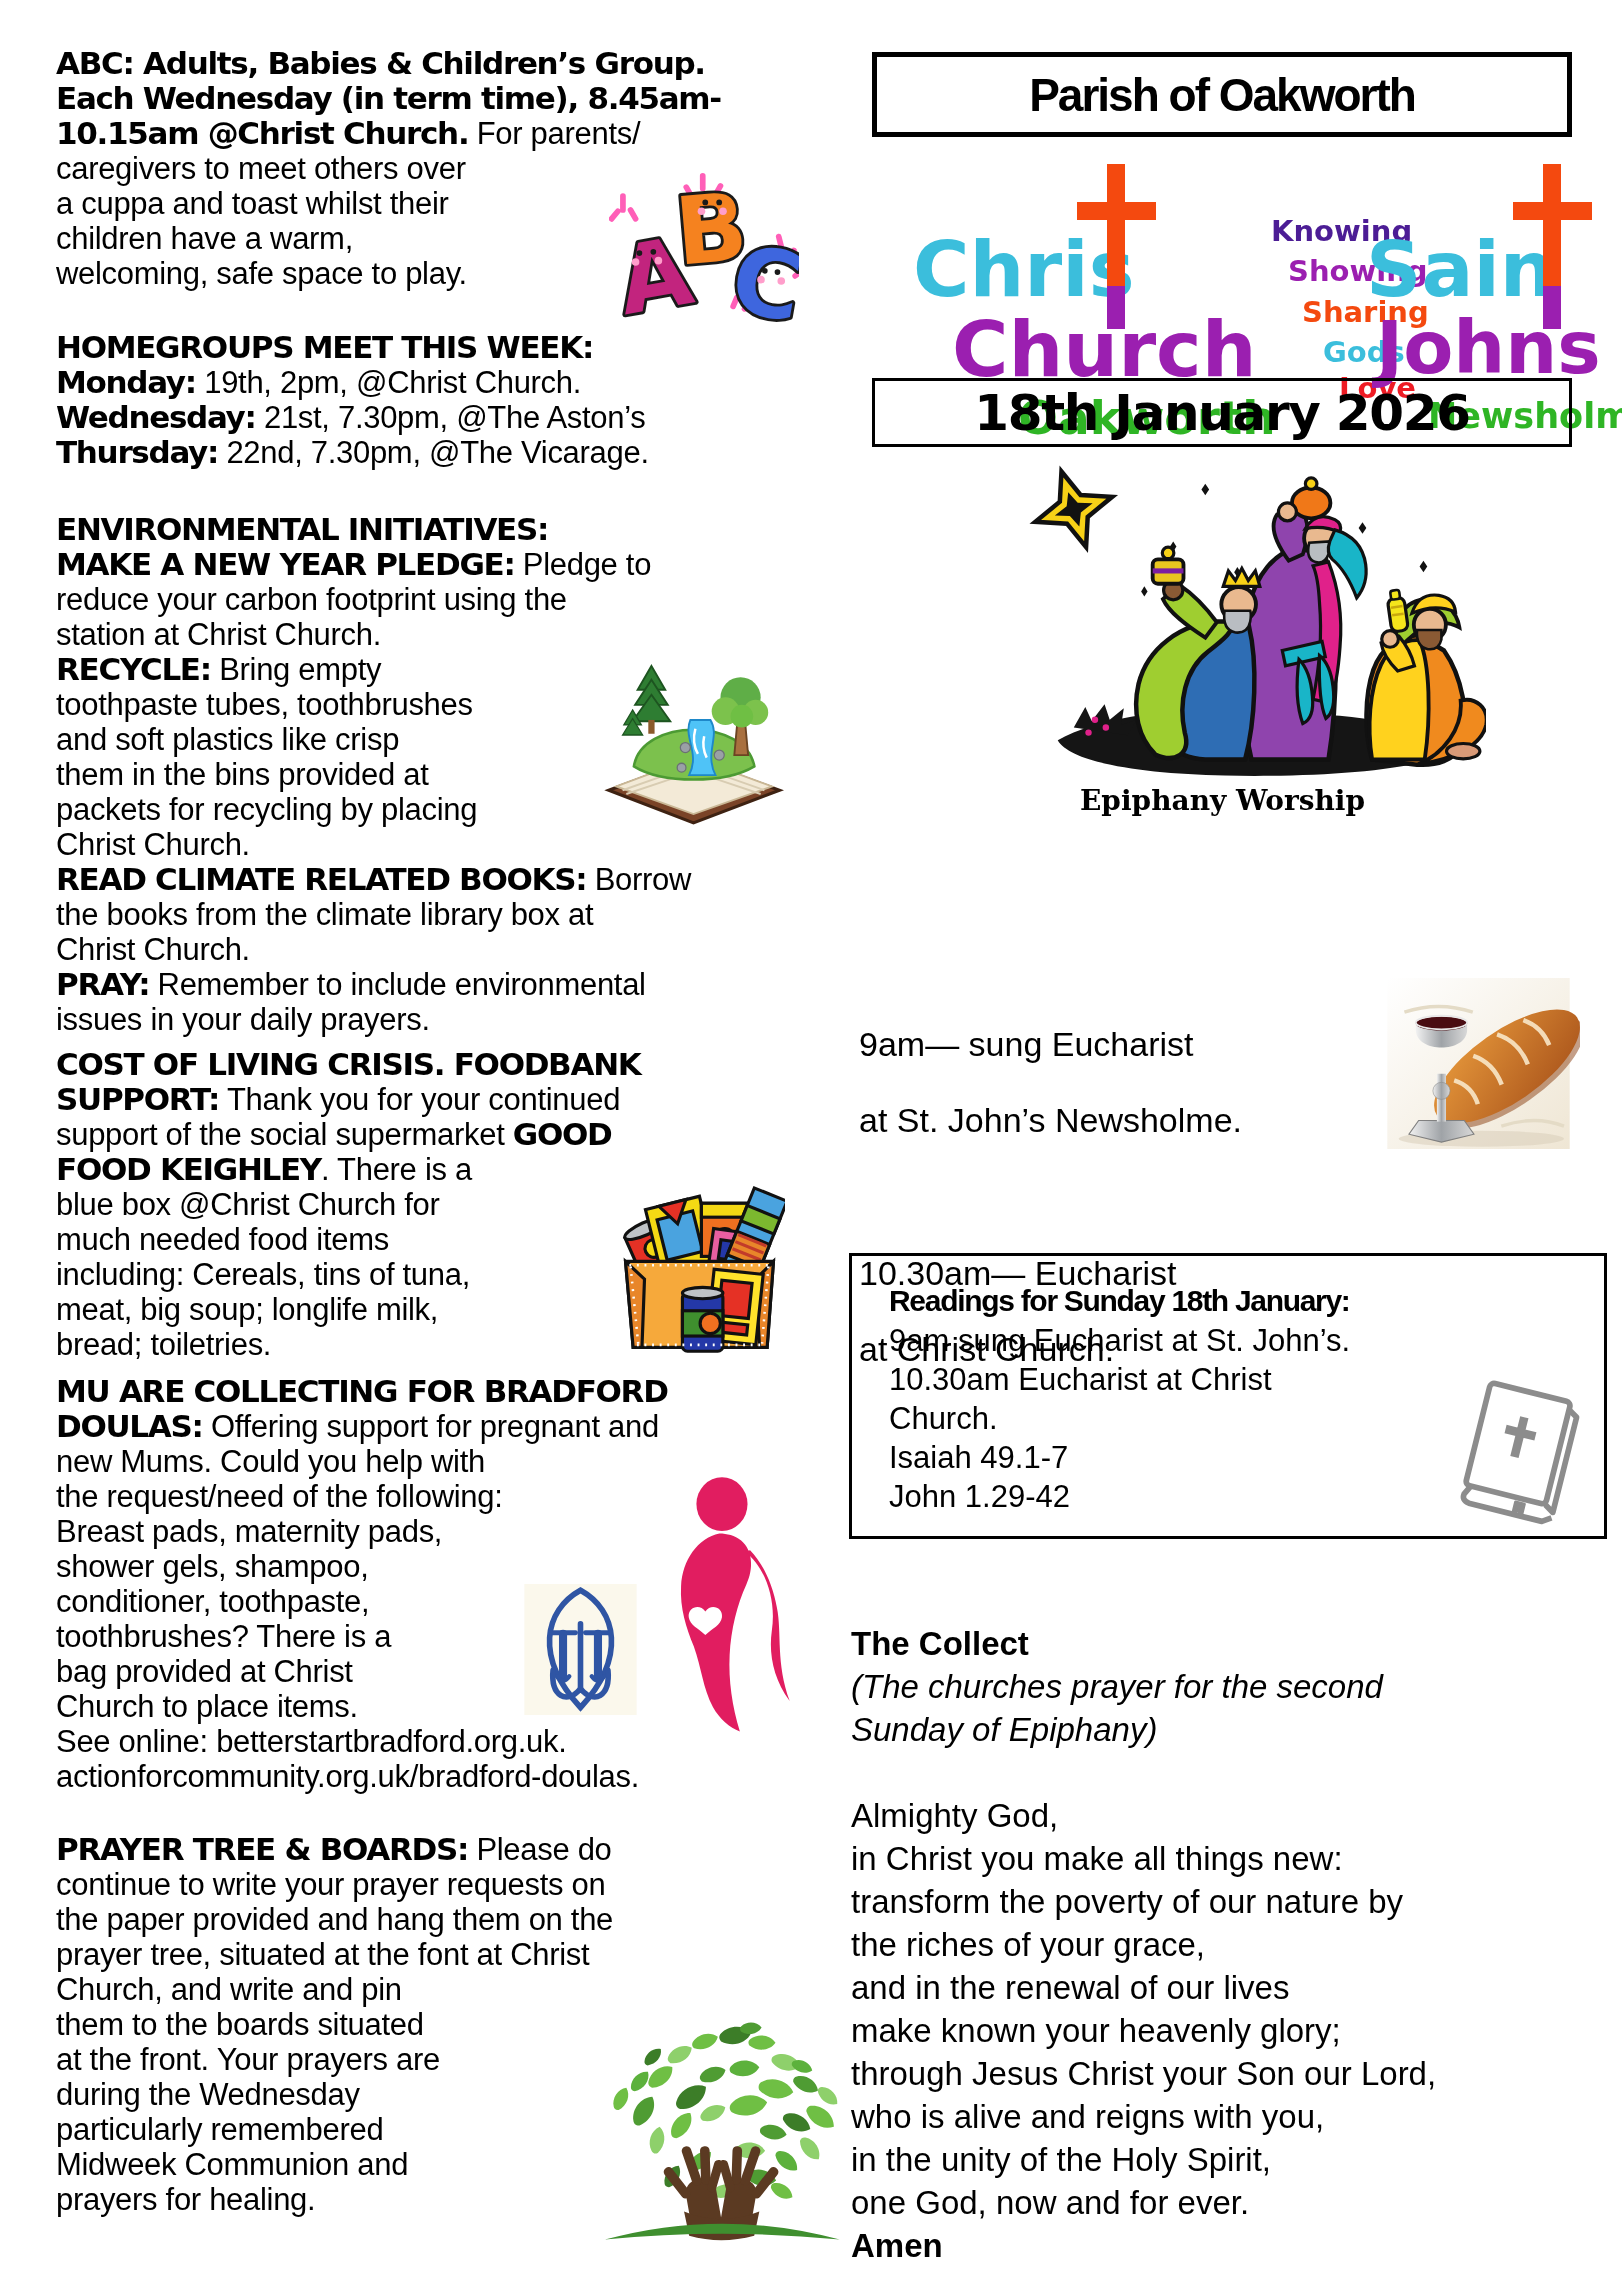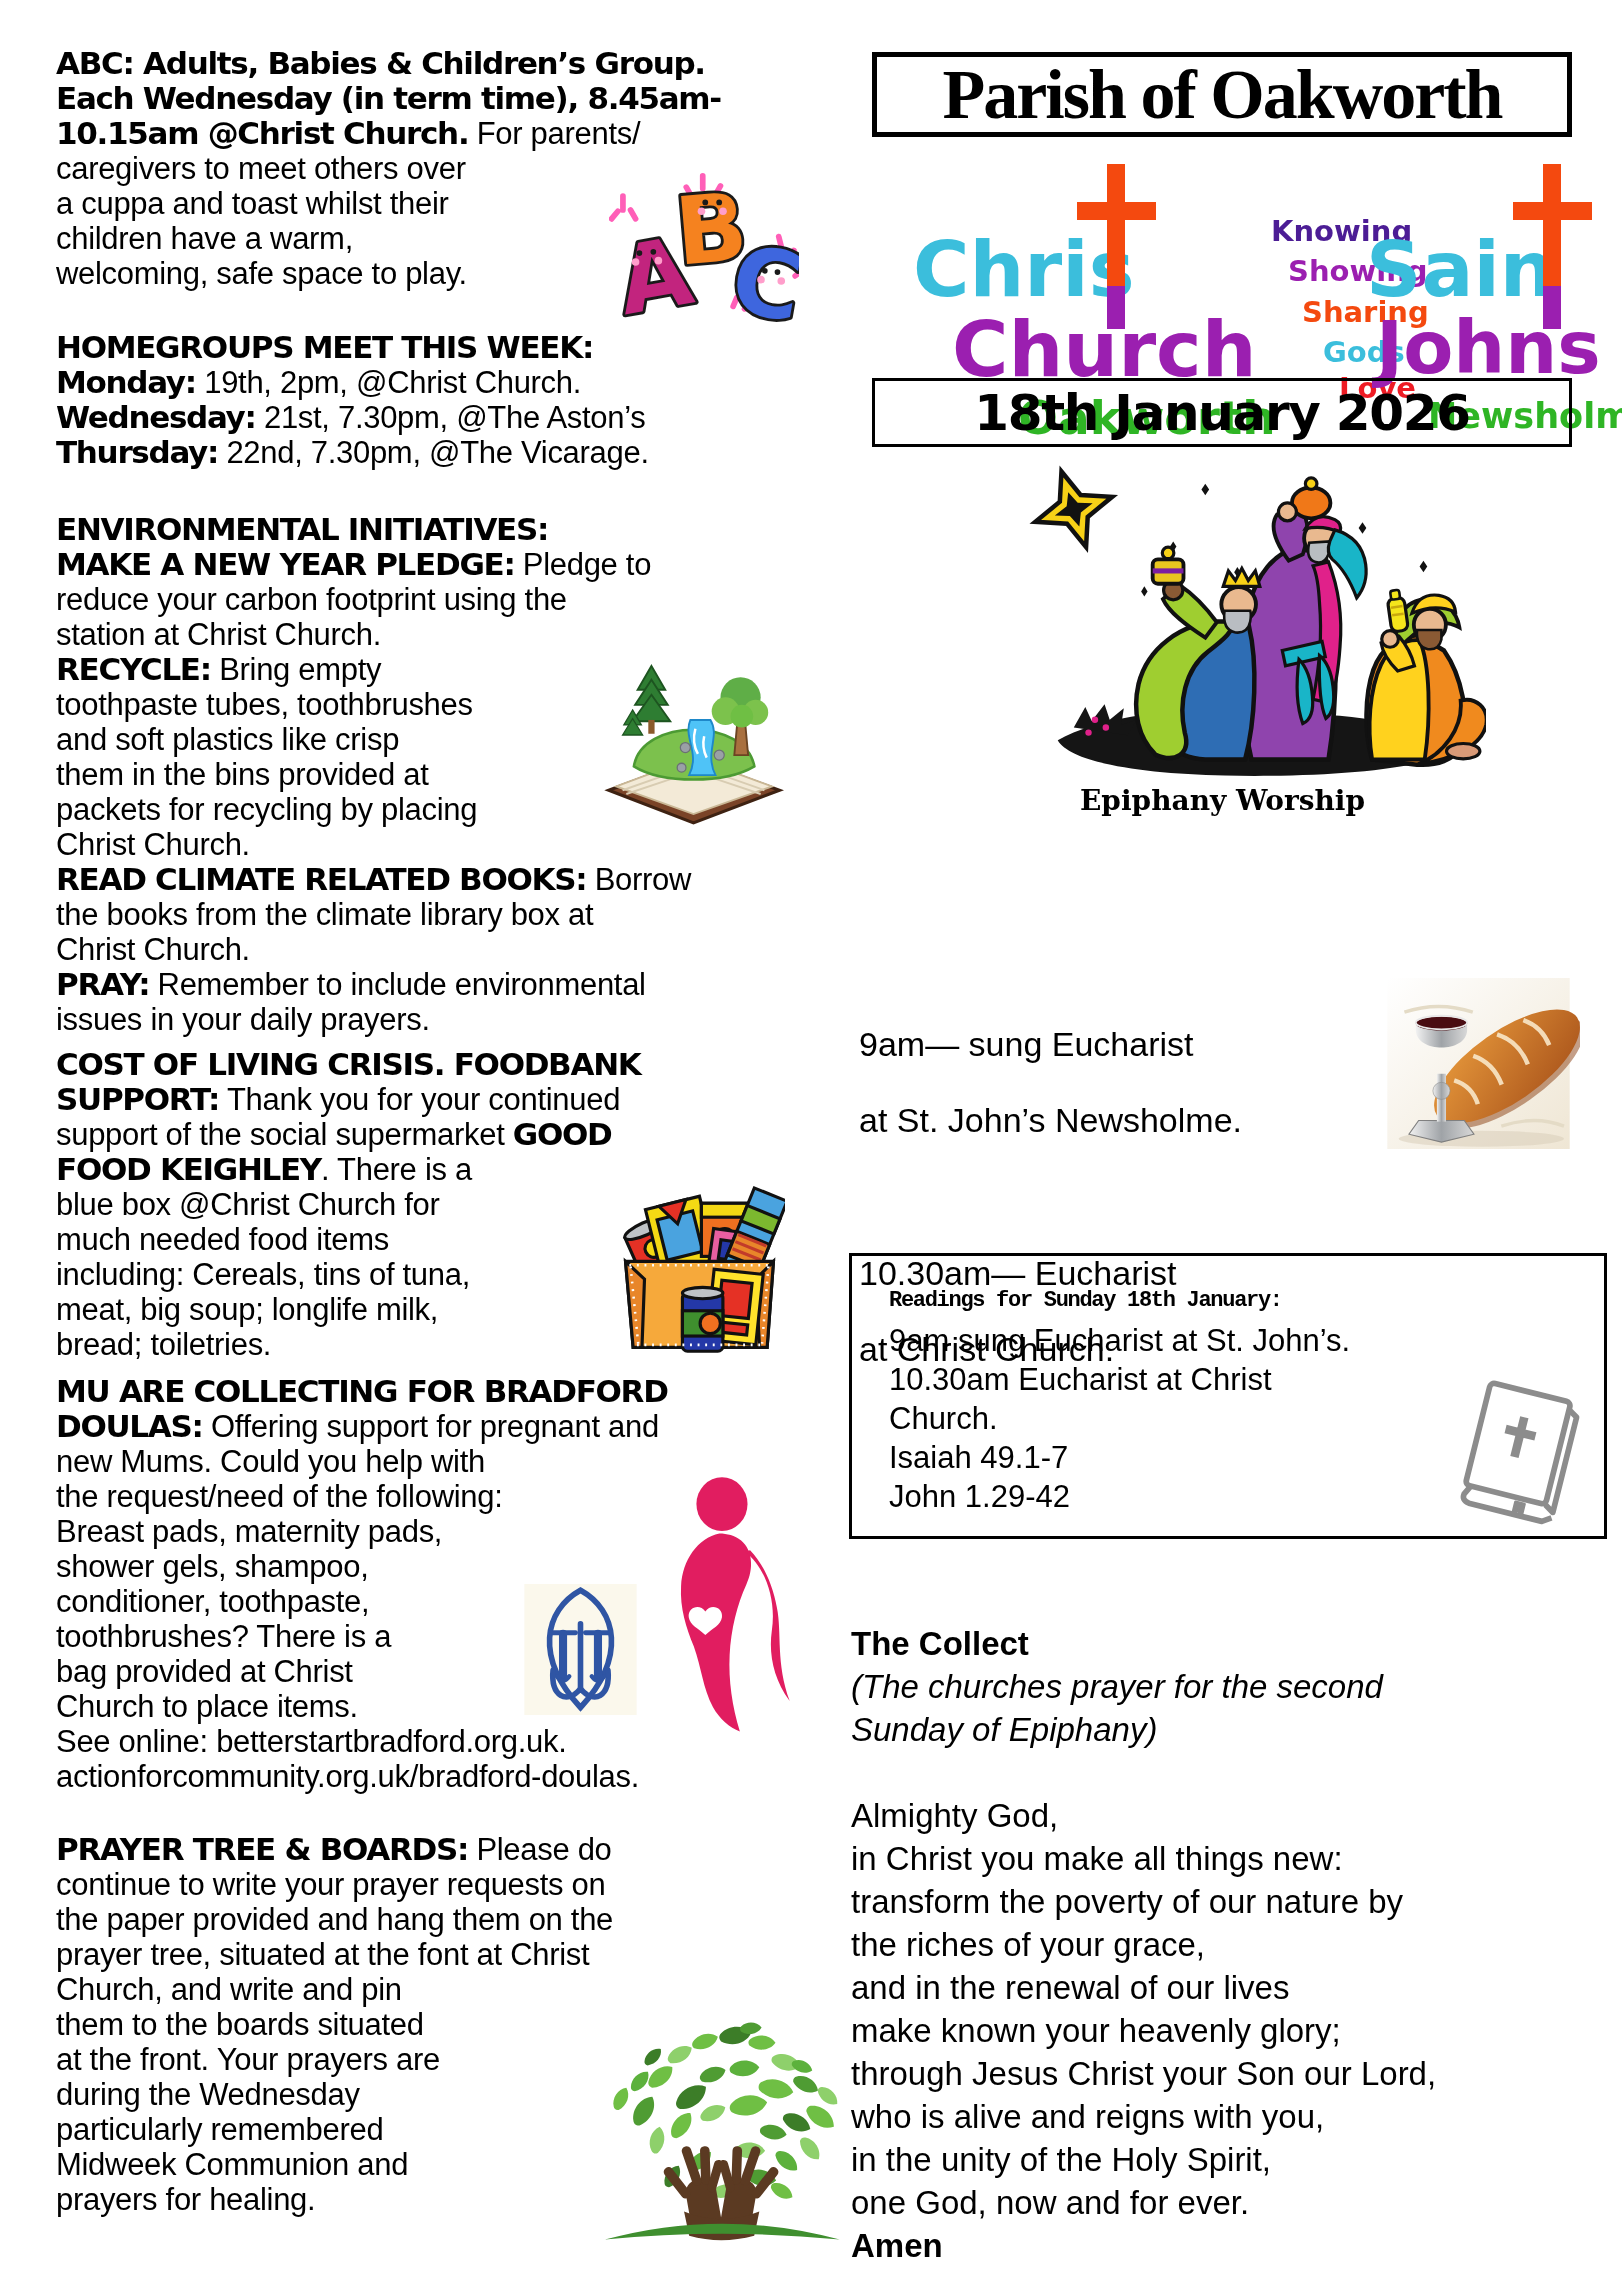--- a/index.html
+++ b/index.html
@@ -7,38 +7,38 @@
         font-family:"Liberation Sans",sans-serif;color:#000;}
   
   .lines .ln{white-space:pre;font-size:31px;line-height:35px;letter-spacing:-0.3px;}
   .ln .b{font-family:"DejaVu Sans",sans-serif;font-weight:700;letter-spacing:-1.3px;}
   .ln .b2{font-weight:700;margin-top:44px;}
   .ln .i{font-style:italic;}
   .leftsec{position:absolute;left:56px;width:736px;}
   
   .titlebox{position:absolute;left:872px;top:52px;width:690px;height:75px;border:5.9px solid #000;
             display:flex;align-items:center;justify-content:center;}
-  .titlebox .t{font-family:Liberation Serif, serif;font-weight:700;font-size:70px;letter-spacing:-2px;}
+  .titlebox .t{font-family:Liberation Sans, sans-serif;font-weight:700;font-size:46px;letter-spacing:-2px;}
   .logo{position:absolute;left:877px;top:160px;width:713px;height:206px;}
   .logo span{position:absolute;font-family:"DejaVu Sans",sans-serif;font-weight:700;white-space:pre;}
   .cross{position:absolute;}
   .cross .v{position:absolute;background:#F4490F;}
   .cross .v2{position:absolute;background:#9B1FB0;}
   .cross .h{position:absolute;background:#F4490F;}
   .datebox{position:absolute;left:872px;top:378px;width:694px;height:63px;border:3.9px solid #000;
            display:flex;align-items:center;justify-content:center;}
   .datebox .t{font-family:"DejaVu Sans",sans-serif;font-weight:700;font-size:50px;letter-spacing:-1.3px;}
   .caption{position:absolute;left:872px;top:784px;width:701px;text-align:center;
            font-family:"DejaVu Serif",serif;font-weight:700;font-size:28px;}
   .services{position:absolute;left:859px;top:989px;}
   .services .ln{font-size:34px;line-height:42px;letter-spacing:0;margin-top:34px;}
   .svc-gap{height:77px;}
   .readingsbox{position:absolute;left:849px;top:1253px;width:715px;height:237px;border:3.9px solid #000;
                padding:23.6px 0 19.6px 37px;}
-  .readingsbox .rtitle{font-family:Liberation Mono, monospace;font-weight:700;font-size:22px;letter-spacing:-1.3px;line-height:41px;}
+  .readingsbox .rtitle{font-family:Liberation Sans, sans-serif;font-weight:700;font-size:30px;letter-spacing:-1.3px;line-height:41px;}
   .readingsbox .ln{font-size:31px;line-height:39px;letter-spacing:0;}
   .collect{position:absolute;left:851px;top:1622px;}
   .collect .ln{font-size:33px;line-height:43px;letter-spacing:0;}
   .art{position:absolute;}
   .photo{position:absolute;left:1377px;top:978px;width:203px;height:171px;border-radius:3.9px;overflow:hidden;}
 </style>
 </head>
 <body>
 
 <div class="page">

